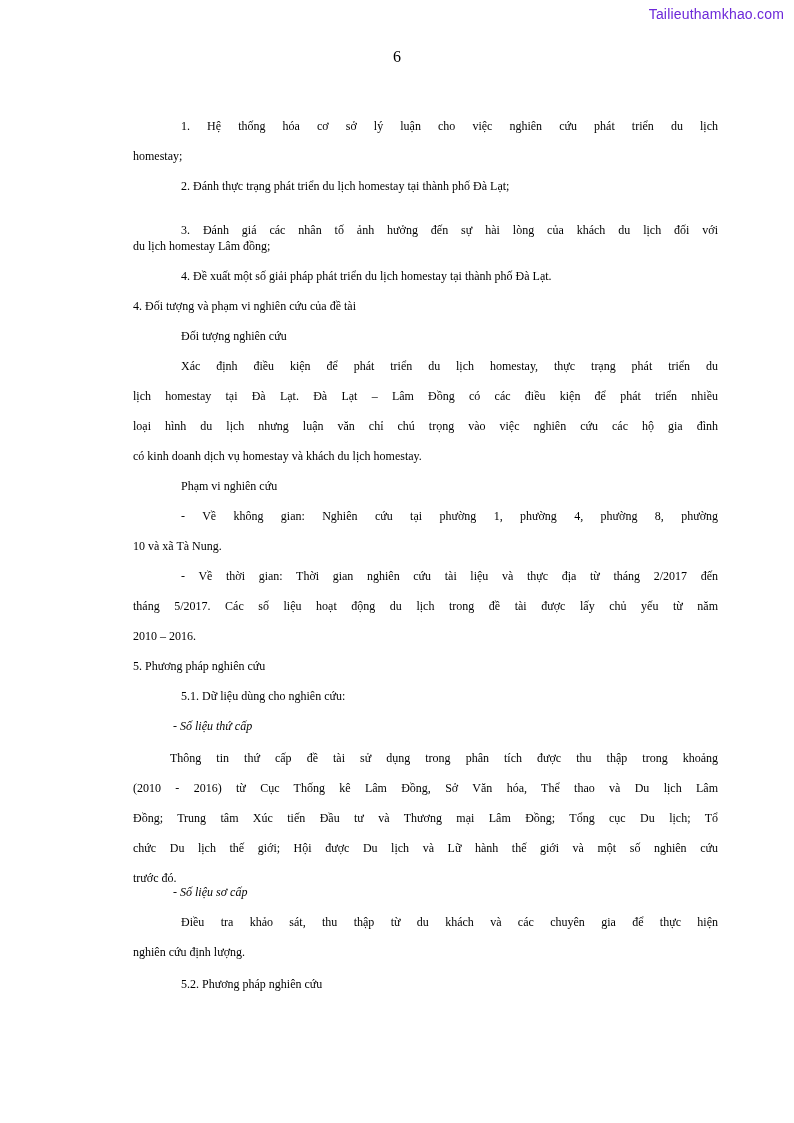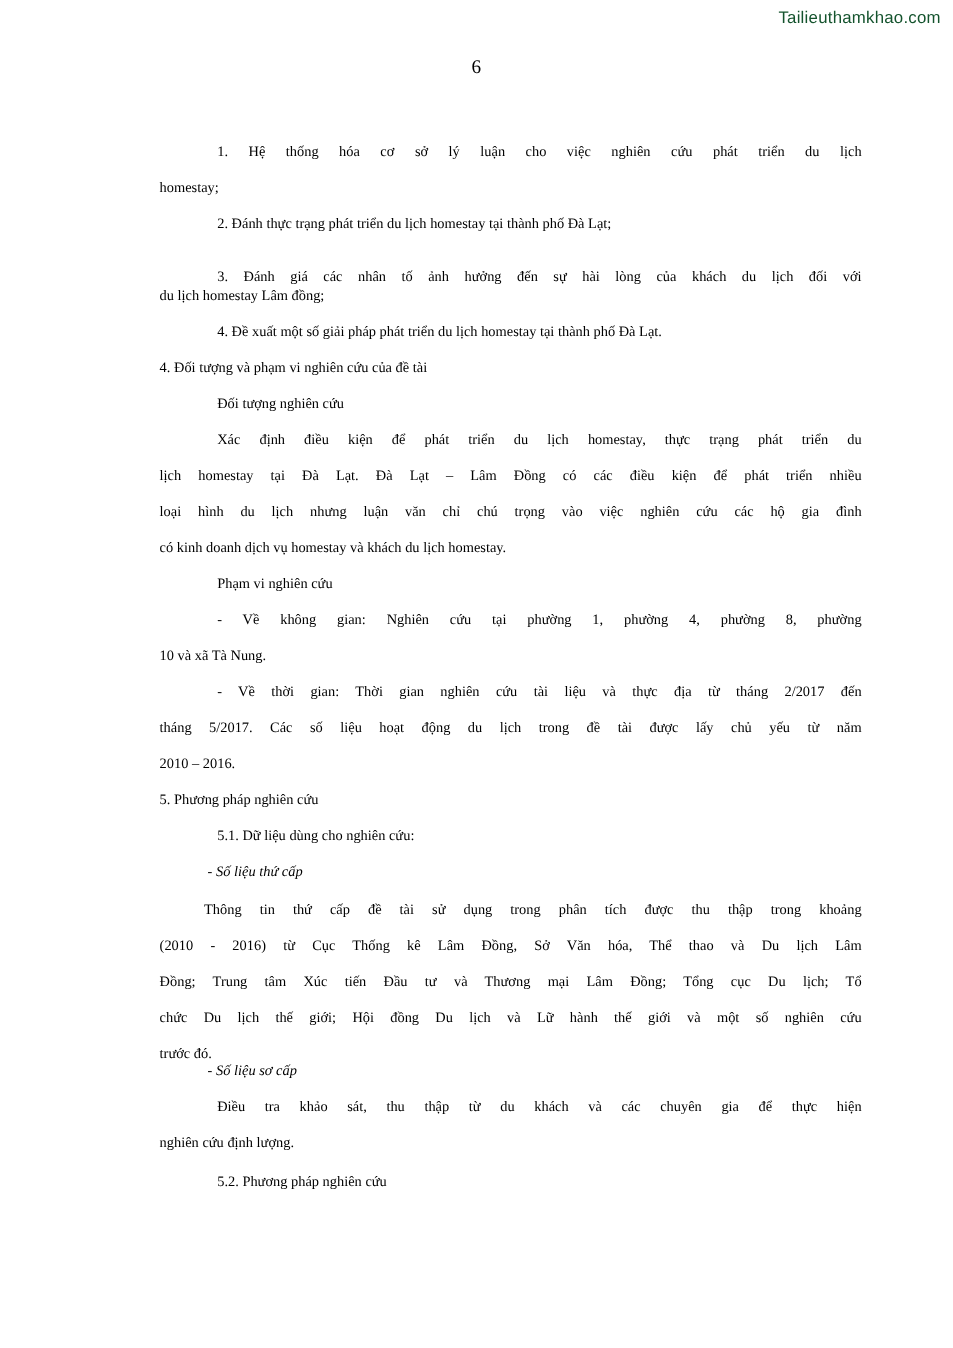--- a/index.html
+++ b/index.html
@@ -1,19 +1,19 @@
 <!DOCTYPE html>
 <html><head>
 <meta charset="utf-8">
 <style>
   html, body { margin: 0; padding: 0; background: #ffffff; }
   body { width: 794px; height: 1123px; position: relative; overflow: hidden;
          font-family: "Liberation Serif", "DejaVu Serif", serif; color: #000; }
   .watermark { position: absolute; top: 6px; right: 10px; font-family: "Liberation Sans", "DejaVu Sans", sans-serif;
-               font-size: 14px; color: #14532d; letter-spacing: 0.2px; }
+               font-size: 14px; color: #6d28d9; letter-spacing: 0.2px; }
   .page-number { position: absolute; top: 48px; left: 0; width: 794px; text-align: center; font-size: 16px; }
   .content { position: absolute; left: 133px; width: 585px; top: 0; }
   .line { position: absolute; left: 0; width: 585px; font-size: 12px; line-height: 20px; white-space: nowrap; }
   .justify { text-align: justify; text-align-last: justify; white-space: normal; }
   .ind1 { padding-left: 48px; box-sizing: border-box; }
   .ind2 { padding-left: 40px; box-sizing: border-box; }
   .ind3 { padding-left: 37px; box-sizing: border-box; }
   .b { font-weight: normal; }
   .i { font-style: italic; }
 </style>
@@ -45,20 +45,20 @@
   <div class="line justify ind1" style="top:566px"><span class="b">- Về thời gian:</span><span> Thời gian nghiên cứu tài liệu và thực địa từ tháng 2/2017 đến</span></div>
   <div class="line justify" style="top:596px">tháng 5/2017. Các số liệu hoạt động du lịch trong đề tài được lấy chủ yếu từ năm</div>
   <div class="line" style="top:626px">2010 – 2016.</div>
 
   <div class="line b" style="top:656px">5. Phương pháp nghiên cứu</div>
   <div class="line ind1" style="top:686px">5.1. Dữ liệu dùng cho nghiên cứu:</div>
   <div class="line i ind2" style="top:716px">-  Số liệu thứ cấp</div>
   <div class="line justify ind3" style="top:748px">Thông tin thứ cấp đề tài sử dụng trong phân tích được thu thập trong khoảng</div>
   <div class="line justify" style="top:778px">(2010 - 2016) từ Cục Thống kê Lâm Đồng, Sở Văn hóa, Thể thao và Du lịch Lâm</div>
   <div class="line justify" style="top:808px">Đồng; Trung tâm Xúc tiến Đầu tư và Thương mại Lâm Đồng; Tổng cục Du lịch; Tổ</div>
-  <div class="line justify" style="top:838px">chức Du lịch thế giới; Hội đồng Du lịch và Lữ hành thế giới và một số nghiên cứu</div>
+  <div class="line justify" style="top:838px">chức Du lịch thế giới; Hội được Du lịch và Lữ hành thế giới và một số nghiên cứu</div>
   <div class="line" style="top:868px">trước đó.</div>
 
   <div class="line i ind2" style="top:880px; top:882px">-  Số liệu sơ cấp</div>
   <div class="line justify ind1" style="top:912px">Điều tra khảo sát, thu thập từ du khách và các chuyên gia để thực hiện</div>
   <div class="line" style="top:942px">nghiên cứu định lượng.</div>
   <div class="line ind1" style="top:974px">5.2. Phương pháp nghiên cứu</div>
 </div>
 
 </body></html>

